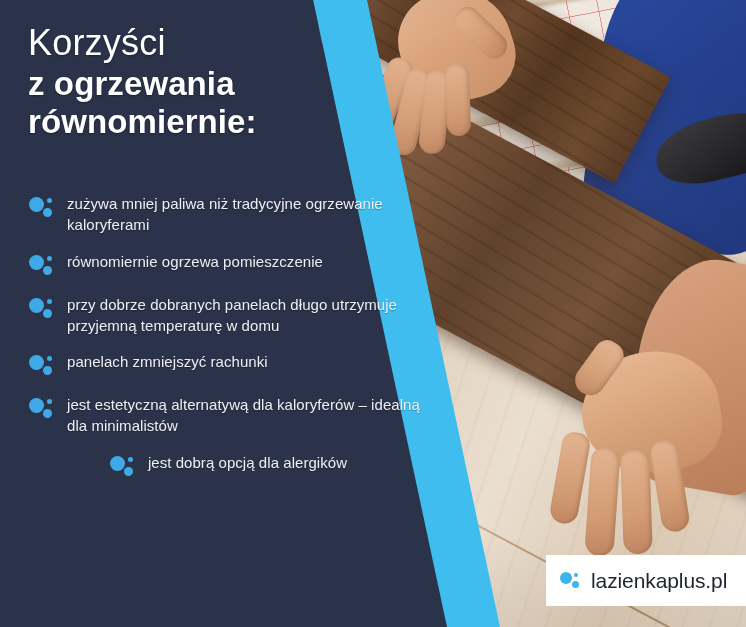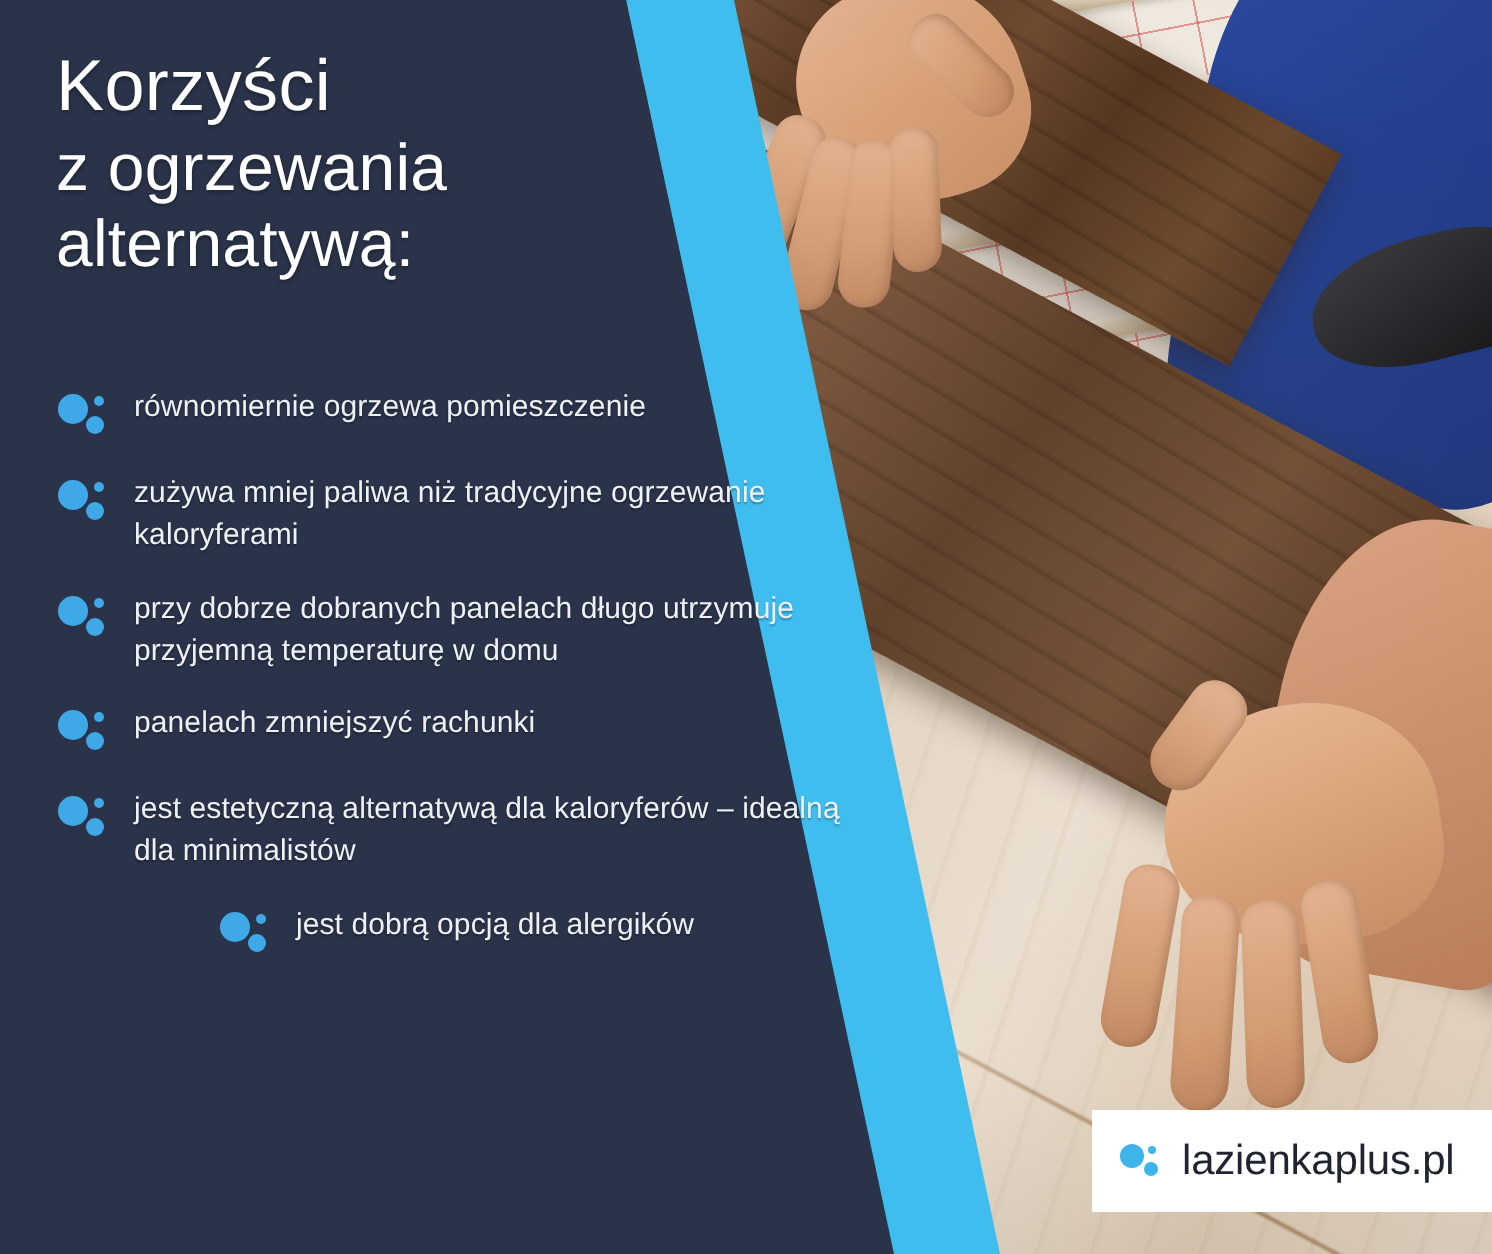--- a/index.html
+++ b/index.html
@@ -255,21 +255,21 @@
   .title .t-line1 {
     display: block;
     font-size: 36px;
     font-weight: 400;
     letter-spacing: .2px;
   }
   .title .t-line2,
   .title .t-line3 {
     display: block;
     font-size: 33px;
-    font-weight: 400;
+    font-weight: 700;
     letter-spacing: .1px;
   }
   .title .t-line2 { margin-top: 2px; }
 
   .benefits {
     position: absolute;
     left: 28px; top: 193px;
     width: 400px;
     list-style: none;
     margin: 0; padding: 0;
@@ -418,39 +418,39 @@
 
   <div class="stripe-cyan"></div>
 
   <div class="panel-dark"></div>
 
   <div class="content">
 
     <div class="title">
       <span class="t-line1">Korzyści</span>
       <span class="t-line2">z ogrzewania</span>
-      <span class="t-line3">alternatywą:</span>
+      <span class="t-line3">równomiernie:</span>
     </div>
 
     <ul class="benefits">
       <li class="benefit">
         <span class="bullet-icon">
           <span class="b-big"></span>
             <span class="b-small"></span>
             <span class="b-mid"></span>
         </span>
+        <span class="benefit-text">zużywa mniej paliwa niż tradycyjne ogrzewanie kaloryferami</span>
+      </li>
+      <li class="benefit">
+        <span class="bullet-icon">
+          <span class="b-big"></span>
+            <span class="b-small"></span>
+            <span class="b-mid"></span>
+        </span>
         <span class="benefit-text">równomiernie ogrzewa pomieszczenie</span>
-      </li>
-      <li class="benefit">
-        <span class="bullet-icon">
-          <span class="b-big"></span>
-            <span class="b-small"></span>
-            <span class="b-mid"></span>
-        </span>
-        <span class="benefit-text">zużywa mniej paliwa niż tradycyjne ogrzewanie kaloryferami</span>
       </li>
       <li class="benefit">
         <span class="bullet-icon">
           <span class="b-big"></span>
             <span class="b-small"></span>
             <span class="b-mid"></span>
         </span>
         <span class="benefit-text">przy dobrze dobranych panelach długo utrzymuje przyjemną temperaturę w domu</span>
       </li>
       <li class="benefit">

